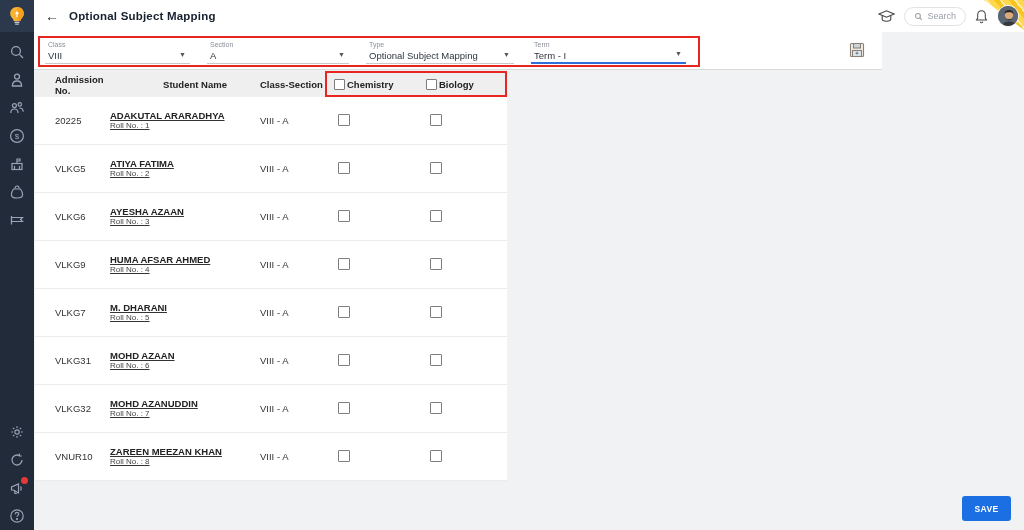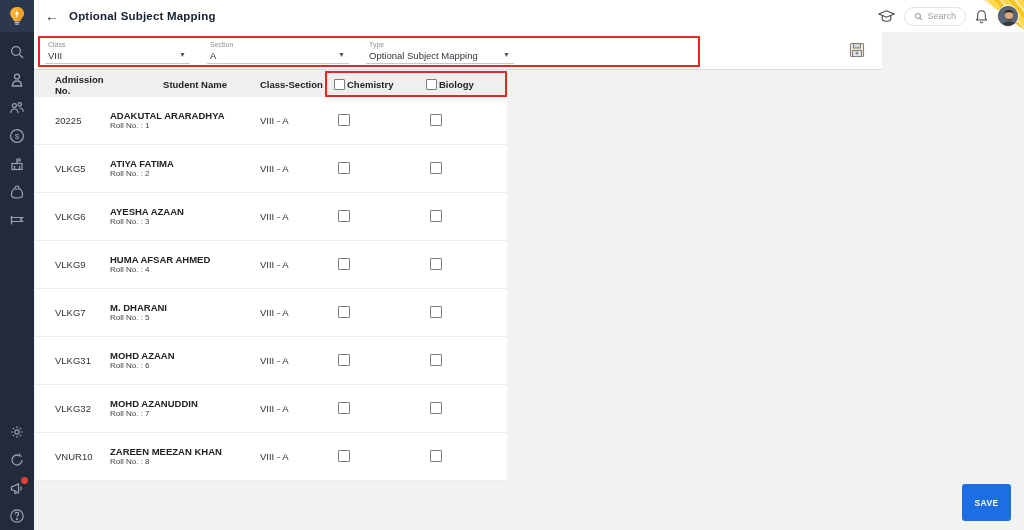--- a/index.html
+++ b/index.html
@@ -43,29 +43,29 @@
   .floppy-btn { position:absolute; right:16px; top:9px; width:18px; height:18px; cursor:pointer; }
 
   
   .content { position:absolute; top:70px; left:0; width:990px; height:460px; background:#f1f2f3; }
   .table-card { position:absolute; left:1px; top:2px; width:472px; background:#4d7c0f; }
   .thead { display:grid; grid-template-columns:75px 130px 90px 92px 85px; height:25px; background:#efefef; align-items:center; font-size:9.5px; font-weight:bold; color:#222; }
   .th { padding-left:20px; }
   .th.sub { padding-left:4px; display:flex; align-items:center; gap:2px; }
   .trow { display:grid; grid-template-columns:75px 130px 90px 92px 85px; height:48px; align-items:center; border-bottom:1px solid #ececec; background:#fff; }
   .td { padding-left:20px; font-size:9.5px; color:#333; }
-  .namecell { padding-left:0; }
+  .namecell { padding-left:0;text-decoration:underline; }
   .sname { font-size:9.5px; font-weight:bold; color:#222; line-height:11px; }
   .roll { font-size:8px; color:#444; line-height:10px; }
   .cbcell { padding-left:8px; }
   .cb { display:inline-block; width:12px; height:12px; border:1.5px solid #7d7d7d; border-radius:1px; background:#fff; cursor:pointer; }
   .cb.small { width:11px; height:11px; }
   .red-subject-box { position:absolute; left:291px; top:1px; width:182px; height:26px; border:2.5px solid #e8251f; z-index:4; pointer-events:none; }
 
-  .save-btn { position:absolute; right:13px; bottom:9px; width:49px; height:37px; background:#1b6fe3; color:#fff; border:none; border-radius:3px; font-size:8.5px; font-weight:bold; letter-spacing:.4px; cursor:pointer; font-family:"Liberation Sans",sans-serif; }
+  .save-btn { position:absolute; right:13px; bottom:9px; width:49px; height:25px; background:#1b6fe3; color:#fff; border:none; border-radius:3px; font-size:8.5px; font-weight:bold; letter-spacing:.4px; cursor:pointer; font-family:"Liberation Sans",sans-serif; }
 </style>
 </head>
 <body>
 
 <aside class="sidebar">
   <div class="logo-area">
     <svg width="18" height="20" viewBox="0 0 18 20">
       <path d="M9 1 C4.6 1 2.2 4.2 2.2 7.4 C2.2 9.8 3.6 11.3 4.6 12.6 C5.3 13.5 5.6 14.2 5.6 15 L12.4 15 C12.4 14.2 12.7 13.5 13.4 12.6 C14.4 11.3 15.8 9.8 15.8 7.4 C15.8 4.2 13.4 1 9 1 Z" fill="#f9b233"></path>
       <path d="M9 1 C13.4 1 15.8 4.2 15.8 7.4 C15.8 9.8 14.4 11.3 13.4 12.6 C12.7 13.5 12.4 14.2 12.4 15 L9 15 Z" fill="#f5a11e"></path>
       <path d="M9 5 L7 8 L8.4 8 L8.4 11 L9.6 11 L9.6 8 L11 8 Z" fill="#fff"></path>
@@ -199,20 +199,25 @@
       <div class="dd w-section">
         <span class="dd-label">Section</span>
         <span class="dd-value">A</span>
         <span class="dd-caret">▼</span>
       </div>
       <div class="dd w-type">
         <span class="dd-label">Type</span>
         <span class="dd-value">Optional Subject Mapping</span>
         <span class="dd-caret">▼</span>
       </div>
+      <div class="dd focused w-term">
+        <span class="dd-label">Term</span>
+        <span class="dd-value">Term - I</span>
+        <span class="dd-caret">▼</span>
+      </div>
     </div>
     <span class="floppy-btn">
       <svg width="18" height="18" viewBox="0 0 18 18" fill="none" stroke="#8a8276" stroke-width="1.1">
           <rect x="2.5" y="2.5" width="13" height="13" rx="1" fill="#f3efe8"></rect>
           <rect x="5.5" y="2.5" width="7" height="4.5" fill="#cfd6de" stroke="#8a8276"></rect>
           <rect x="4.5" y="9.5" width="9" height="6" fill="#dfe5ec" stroke="#8a8276"></rect>
           <path d="M9 10.8 L9 13.6 M7.6 12.2 L10.4 12.2" stroke="#6b7686"></path>
         </svg>
     </span>
   </div>

